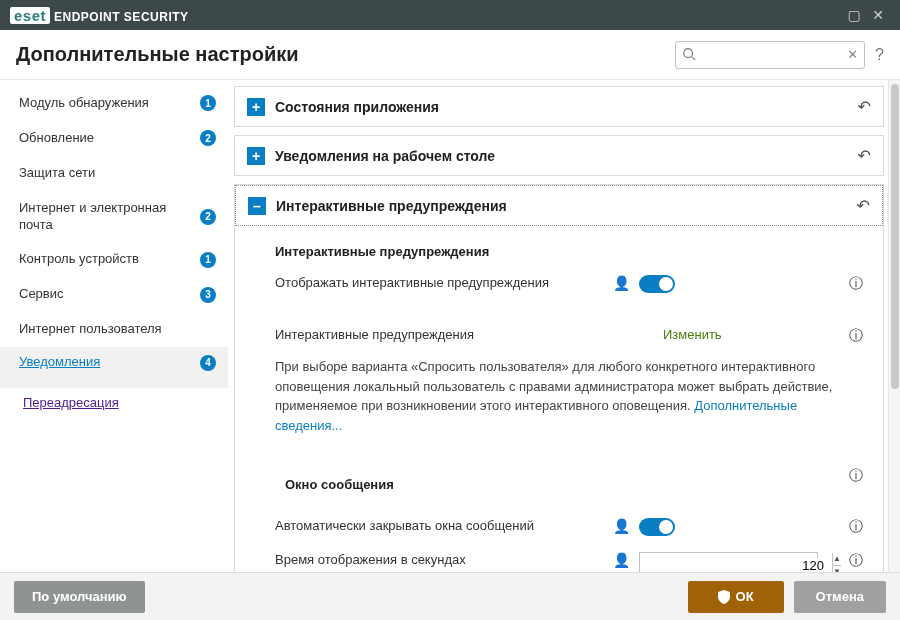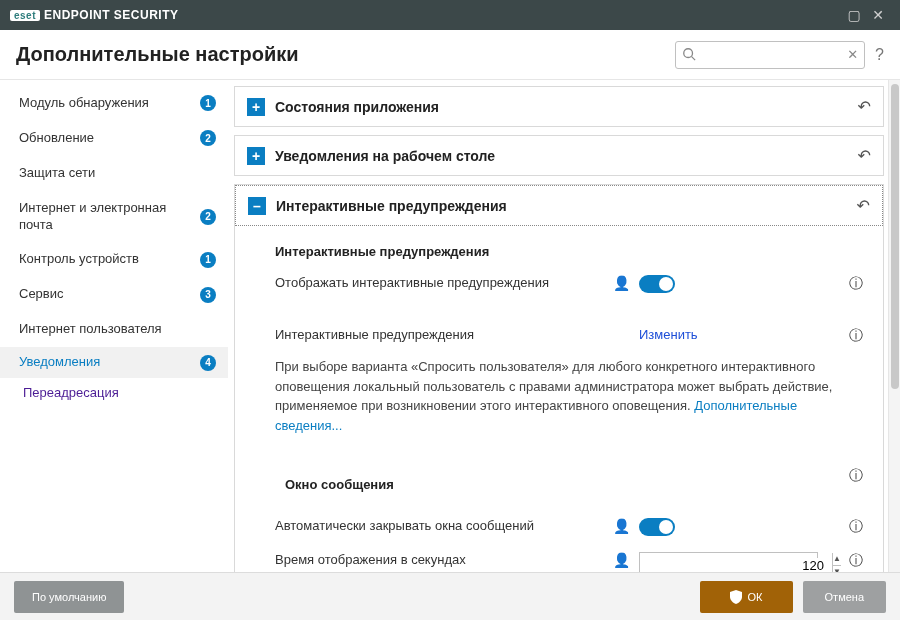--- a/index.html
+++ b/index.html
@@ -1,33 +1,33 @@
 <!DOCTYPE html>
 <html><head>
 <meta charset="utf-8">
 <style>
   * { box-sizing: border-box; margin: 0; padding: 0; }
   html, body { width: 900px; height: 620px; font-family: "Segoe UI", Arial, sans-serif; font-size: 13px; color: #333; background: #fff; overflow: hidden; }
   .titlebar { height: 30px; background: #3c4849; color: #fff; display: flex; align-items: center; padding: 0 10px; }
   .titlebar .logo { font-size: 12px; font-weight: 600; letter-spacing: 0.5px; }
-  .titlebar .logo .brand { background: #fff; color: #2e7d7d; padding: 0px 4px; border-radius: 2px; font-weight: 700; font-size: 10px; margin-right: 4px; }
+  .titlebar .logo .brand { background: #fff; color: #2e7d7d; padding: 0px 4px; border-radius: 2px; font-weight: 700; font-size: 15px; margin-right: 4px; }
   .titlebar .spacer { flex: 1; }
   .titlebar .winbtn { width: 24px; height: 24px; display: flex; align-items: center; justify-content: center; color: #d0d0d0; font-size: 14px; cursor: pointer; }
   .header { height: 50px; display: flex; align-items: center; padding: 0 16px; border-bottom: 1px solid #e6e6e6; }
   .header h1 { font-size: 20px; font-weight: 700; color: #222; }
   .header .spacer { flex: 1; }
   .searchbox { position: relative; width: 190px; height: 28px; border: 1px solid #c0c0c0; border-radius: 3px; display: flex; align-items: center; padding: 0 24px 0 26px; }
   .searchbox input { border: none; outline: none; width: 100%; font-size: 13px; background: transparent; }
   .searchbox .mag { position: absolute; left: 6px; top: 5px; color: #888; font-size: 13px; }
   .searchbox .clr { position: absolute; right: 6px; top: 5px; color: #888; font-size: 13px; cursor: pointer; }
   .helpbtn { margin-left: 10px; color: #777; font-size: 16px; cursor: pointer; }
   .body { display: flex; height: calc(620px - 30px - 50px - 48px); }
   .sidebar { width: 228px; padding: 6px 0; overflow-y: auto; }
   .nav-item { display: flex; align-items: center; padding: 9px 12px 9px 16px; cursor: pointer; color: #333; border-left: 3px solid transparent; line-height: 1.3; }
-  .nav-item.tight { padding-top: 7px; padding-bottom: 7px; }
+  .nav-item.tight { padding-top: 7px; padding-bottom: 17px; text-decoration: underline; }
   .nav-item .lbl { flex: 1; }
   .nav-item.active { background: #f1f1f1; color: #0a7ec2; }
   .nav-sub { color: #4c1d95; padding-left: 20px; }
   .badge { display: inline-flex; align-items: center; justify-content: center; min-width: 16px; height: 16px; border-radius: 8px; background: #0a7ec2; color: #fff; font-size: 10px; font-weight: 700; margin-left: 6px; padding: 0 4px; }
   .content-wrap { flex: 1; display: flex; }
   .content { flex: 1; overflow-y: auto; padding: 6px 4px 6px 6px; }
   .panel { border: 1px solid #d9d9d9; margin-bottom: 8px; background: #fff; }
   .panel-head { display: flex; align-items: center; padding: 10px 12px; cursor: pointer; }
   .panel-head.expanded { border: 1px dotted #888; }
   .expicon { width: 18px; height: 18px; background: #0a7ec2; color: #fff; display: flex; align-items: center; justify-content: center; font-size: 14px; font-weight: 700; margin-right: 10px; flex-shrink: 0; }
@@ -35,33 +35,33 @@
   .reseticon { color: #555; font-size: 16px; cursor: pointer; }
   .panel-body { padding: 8px 20px 16px 40px; }
   .section-title { font-weight: 700; margin: 10px 0 8px 0; color: #222; }
   .row { display: flex; align-items: flex-start; padding: 8px 0; }
   .row .rlabel { flex: 1; color: #333; }
   .row .usericon { color: #bdbdbd; margin-right: 8px; font-size: 14px; }
   .row .infoicon { color: #333; margin-left: 10px; font-size: 14px; cursor: pointer; }
   .row .ctrl { min-width: 200px; display: flex; align-items: center; }
   .toggle { width: 36px; height: 18px; border-radius: 9px; background: #0a7ec2; position: relative; cursor: pointer; }
   .toggle::after { content: ""; position: absolute; width: 14px; height: 14px; background: #fff; border-radius: 50%; top: 2px; right: 2px; }
-  .linkbtn { color: #1d4ed8; cursor: pointer; }
+  .linkbtn { color: #4d7c0f; cursor: pointer; margin-left: 24px; }
   .desc { color: #444; line-height: 1.5; margin: 4px 0 14px 0; }
   .desc a { color: #0a7ec2; text-decoration: none; cursor: pointer; }
   .numfield { display: flex; align-items: center; border: 1px solid #c0c0c0; height: 26px; width: 179px; }
   .numfield input { border: none; outline: none; text-align: right; flex: 1; padding: 0 8px; font-size: 13px; }
   .spinbtns { display: flex; flex-direction: column; border-left: 1px solid #c0c0c0; width: 18px; height: 100%; }
   .spinbtns div { flex: 1; display: flex; align-items: center; justify-content: center; font-size: 8px; color: #555; cursor: pointer; }
   .spinbtns div:first-child { border-bottom: 1px solid #c0c0c0; }
   .scrolltrack { width: 12px; background: #f4f4f4; border-left: 1px solid #e6e6e6; position: relative; }
   .scrollthumb { position: absolute; left: 2px; width: 8px; background: #c8c8c8; border-radius: 4px; top: 4px; height: 62%; }
   .footer { height: 48px; background: #f3f3f3; border-top: 1px solid #dcdcdc; display: flex; align-items: center; padding: 0 14px; gap: 10px; }
   .footer .spacer { flex: 1; }
-  .btn { height: 32px; padding: 0 18px; border: none; border-radius: 2px; font-size: 11px; font-weight: 400; cursor: pointer; display: inline-flex; align-items: center; gap: 6px; }
+  .btn { height: 32px; padding: 0 18px; border: none; border-radius: 2px; font-size: 13px; font-weight: 700; cursor: pointer; display: inline-flex; align-items: center; gap: 6px; }
   .btn-default { background: #8f9394; color: #fff; }
   .btn-primary { background: #a16207; color: #fff; padding: 0 30px; }
   .btn-cancel { background: #9ea0a1; color: #fff; padding: 8px 22px; }
   .shield { width: 12px; height: 14px; }
 </style>
 </head>
 <body>
 
 <div class="titlebar">
   <span class="logo">

